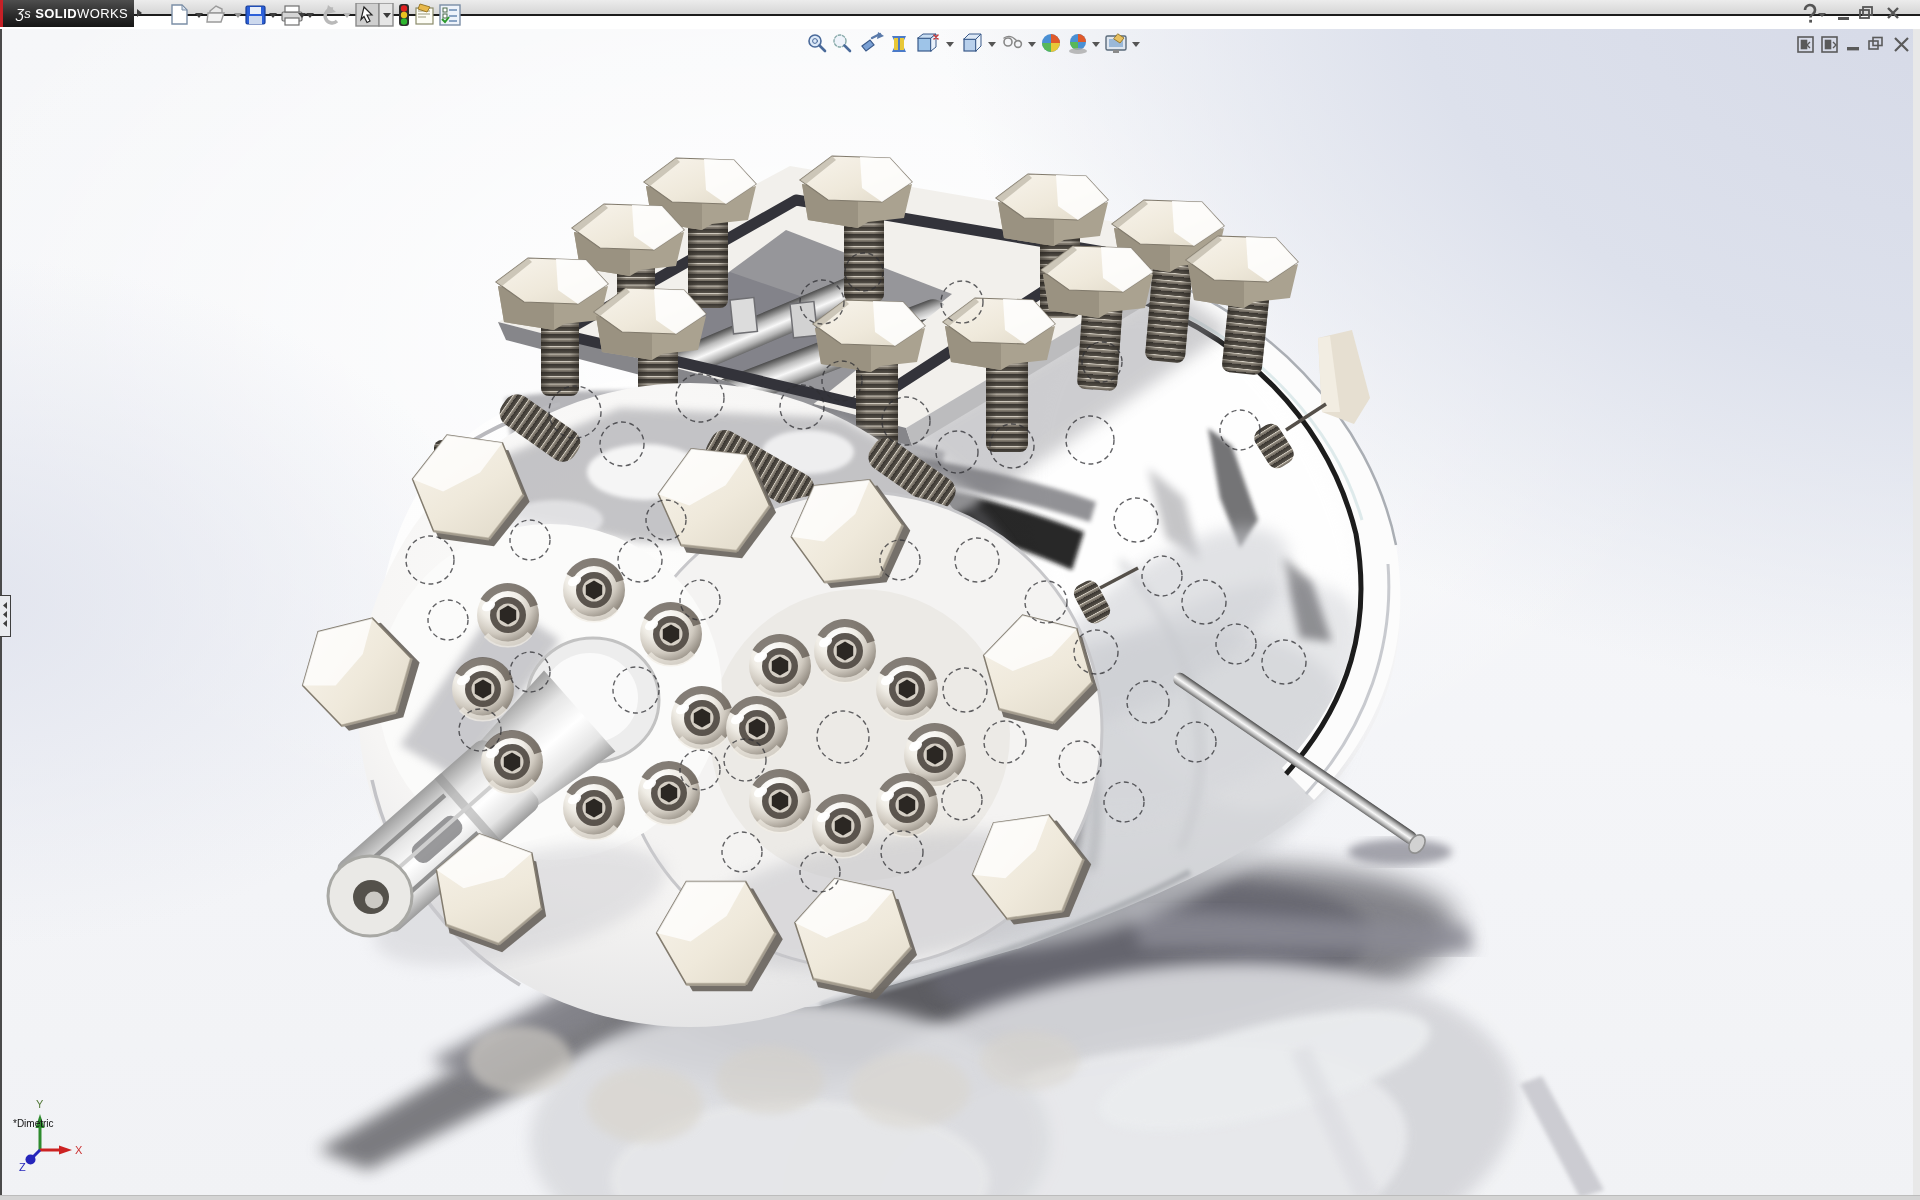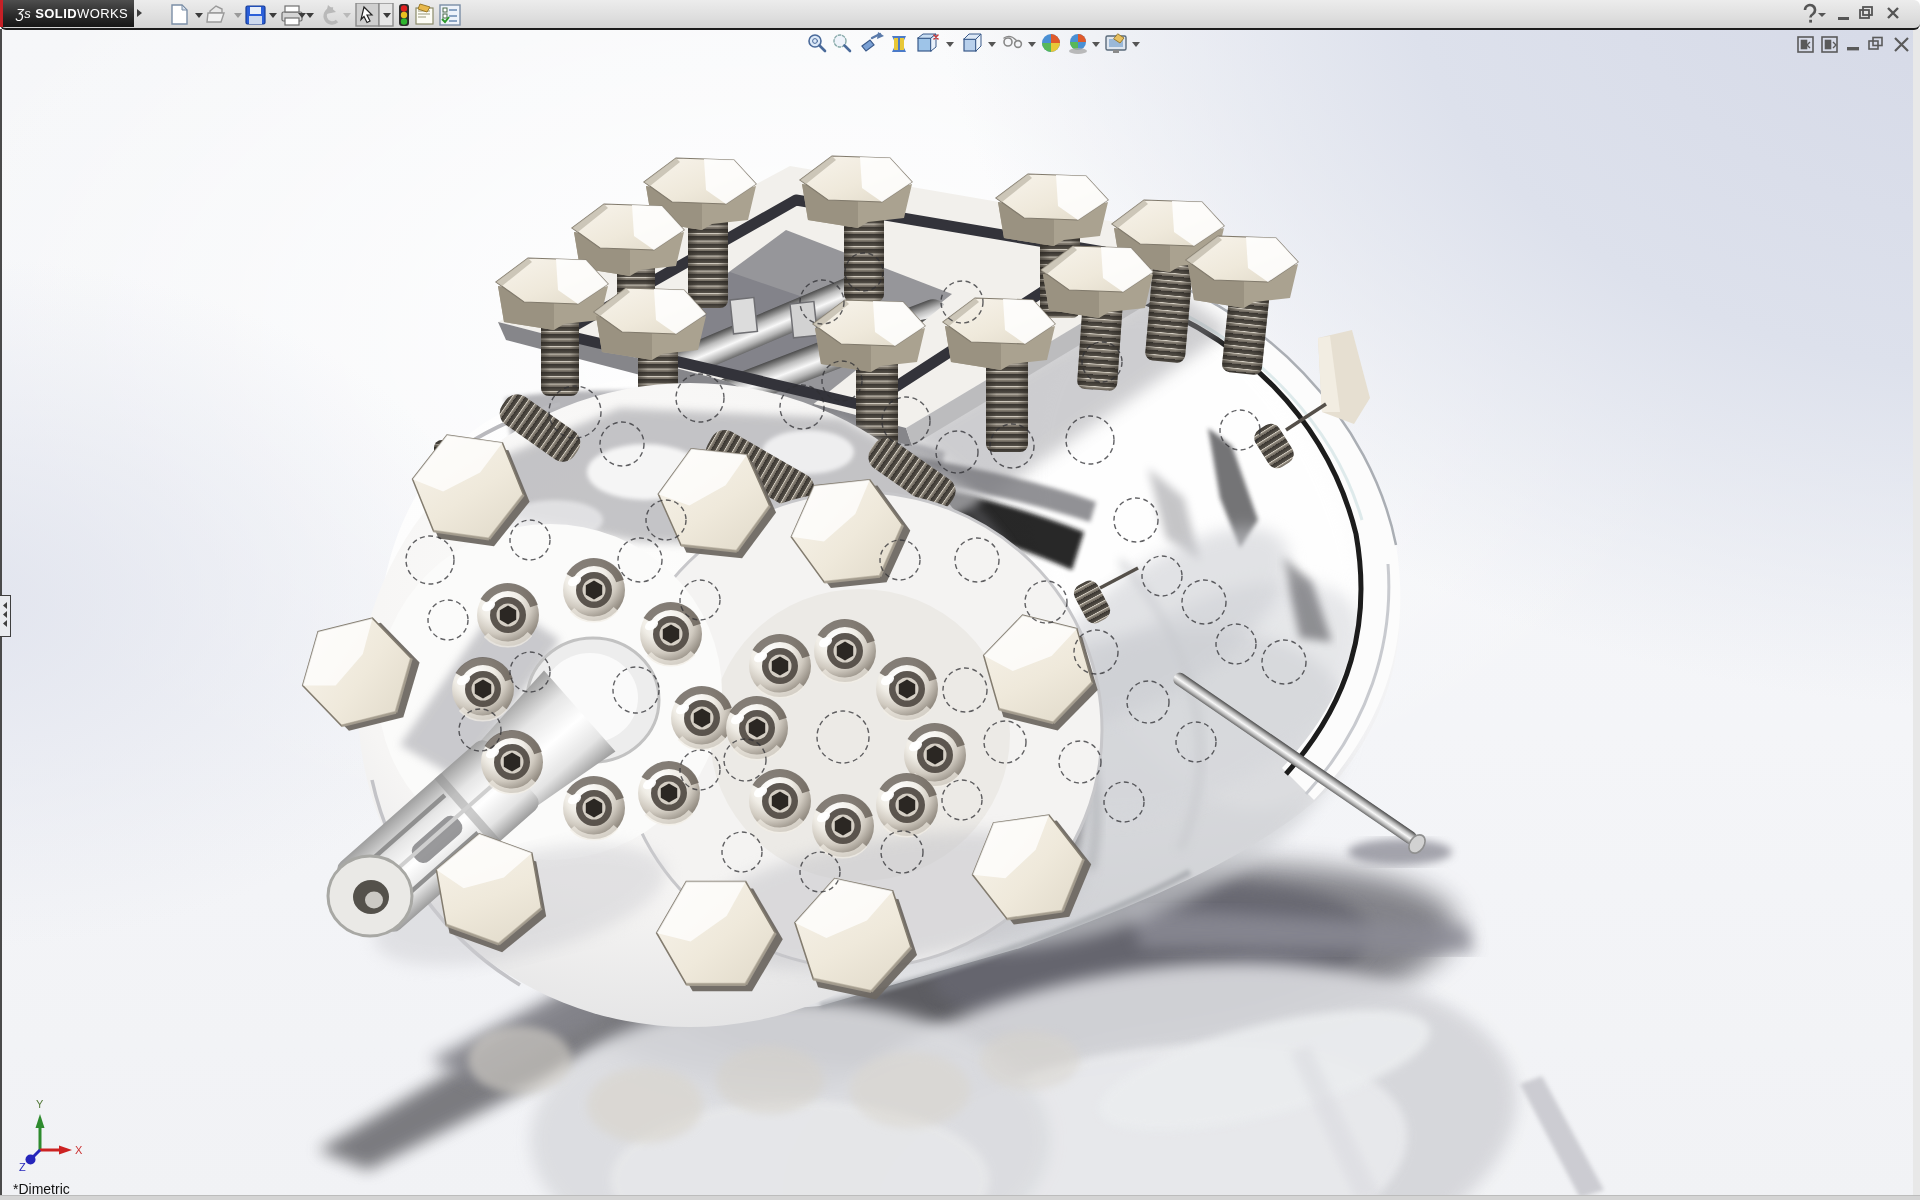--- a/index.html
+++ b/index.html
@@ -1,35 +1,35 @@
 <!DOCTYPE html>
 <html><head>
 <meta charset="utf-8">
 <style>
 html,body{margin:0;padding:0;width:1920px;height:1200px;overflow:hidden;background:#fff;font-family:"Liberation Sans",sans-serif;}
-#titlebar{position:absolute;left:0;top:0;width:1920px;height:30px;background:linear-gradient(180deg,#ececec 0%,#e2e2e2 45%,#d5d5d5 100%);border-bottom:2px solid #1c1c1c;box-sizing:border-box;z-index:30;border-radius:6px;}
+#titlebar{position:absolute;left:0;top:0;width:1920px;height:16px;background:linear-gradient(180deg,#ececec 0%,#e2e2e2 45%,#d5d5d5 100%);border-bottom:2px solid #1c1c1c;box-sizing:border-box;z-index:30;}
 #logo{position:absolute;left:0;top:0;width:134px;height:27px;background:linear-gradient(180deg,#4e4e4e 0%,#2c2c2c 55%,#161616 100%);}
 #logo .red{position:absolute;left:0;top:0;width:3px;height:27px;background:#c62026;}
 #logo .txt{position:absolute;left:16px;top:6px;color:#fff;font-size:13px;letter-spacing:0.4px;}
 #logo .txt b{font-weight:bold;}
 #logoarrow{position:absolute;left:137px;top:9px;width:0;height:0;border-left:5px solid #3c3c3c;border-top:4px solid transparent;border-bottom:4px solid transparent;}
 #wtitle{position:absolute;left:465px;top:0;width:1352px;text-align:center;font-size:12.5px;color:#4a4a4a;line-height:27px;}
 .ticon{position:absolute;top:3px;}
 #viewport{position:absolute;left:0;top:29px;width:1920px;height:1171px;
  background:
  radial-gradient(1750px 1250px at 105% -8%, #d4d8e6 0%, #dde1ec 35%, rgba(221,225,236,0) 62%),
  radial-gradient(900px 560px at -3% 49%, #e1e4ee 0%, rgba(225,228,238,0) 62%),
  radial-gradient(1300px 750px at 42% 26%, #ffffff 0%, rgba(255,255,255,0) 72%),
  linear-gradient(180deg,#f6f7f9 0%,#f4f5f8 60%,#f1f2f5 100%);
  border-left:2px solid #4a4a4a;box-sizing:border-box;}
 #scene{position:absolute;left:0;top:0;width:1920px;height:1200px;z-index:5;}
 #vtools{position:absolute;left:806px;top:32px;height:24px;z-index:20;}
 #docctrl{position:absolute;right:3px;top:36px;z-index:20;}
 #sidetab{position:absolute;left:0px;top:595px;width:10px;height:40px;background:#e9ebef;border:1px solid #3f3f3f;border-left:none;z-index:20;}
-#dimetric{position:absolute;left:13px;top:1181px;font-size:14px;color:#111;z-index:20;}
+#dimetric{position:absolute;left:13px;top:1118px;font-size:10px;color:#111;z-index:20;}
 #triad{position:absolute;left:16px;top:1094px;z-index:20;}
 #botborder{position:absolute;left:0;top:1195px;width:1920px;height:5px;background:#d4d4d4;border-top:1px solid #bcbcbc;z-index:25;}
 #rightborder{position:absolute;left:1913px;top:29px;width:7px;height:1171px;background:#e8e8e8;z-index:24;}
 </style>
 </head>
 <body>
 <div id="viewport"></div>
 <svg id="scene" viewBox="0 0 1920 1200">
 <defs>
 <linearGradient id="thr" gradientUnits="userSpaceOnUse" x1="0" y1="0" x2="0" y2="7.5" spreadMethod="repeat">

